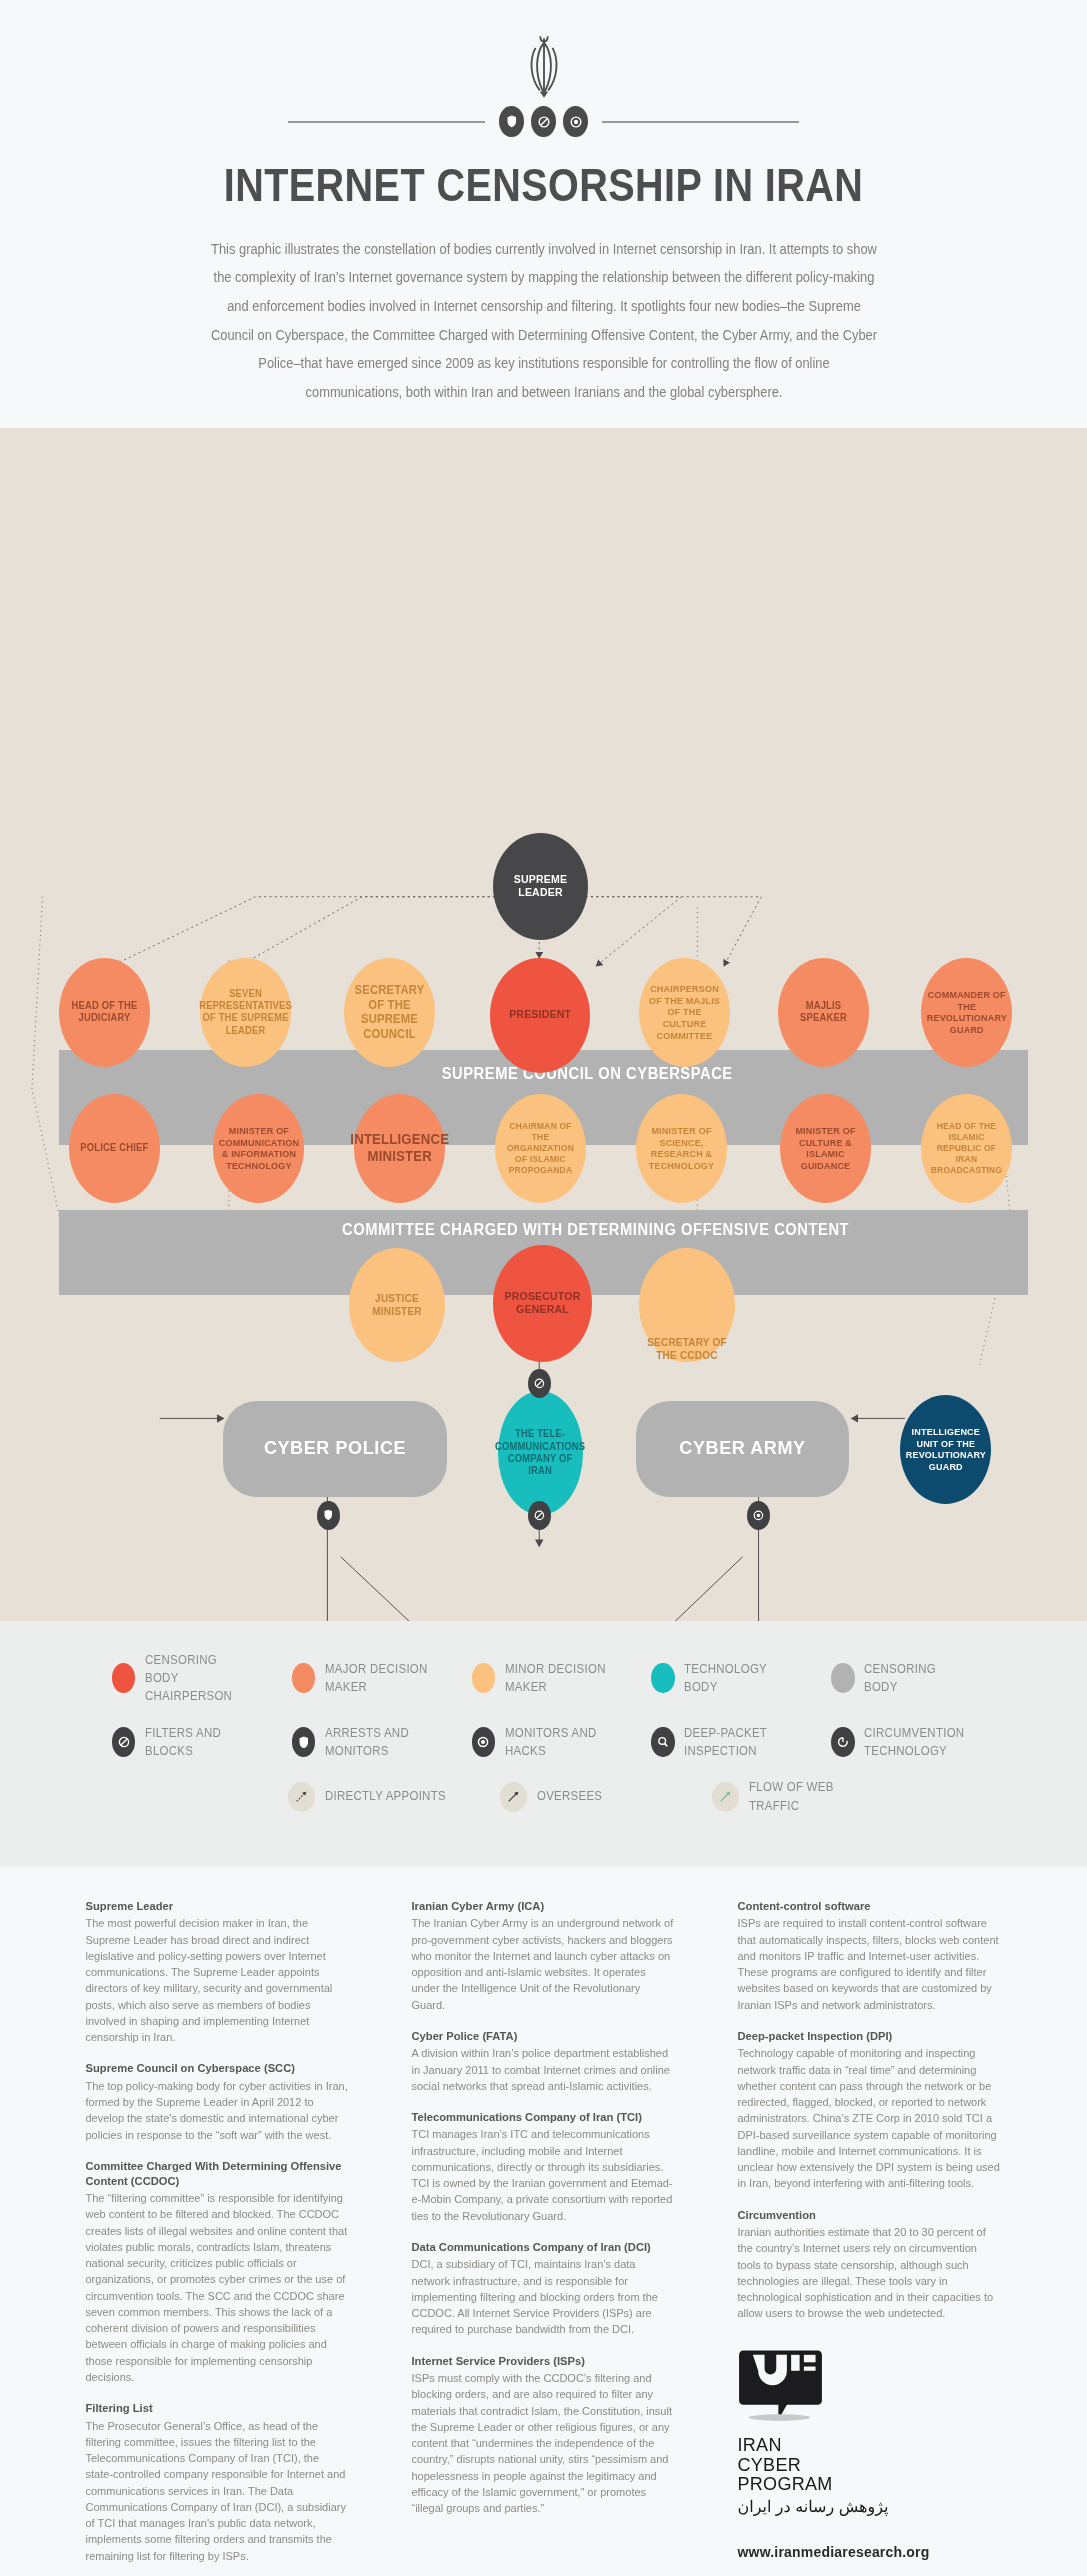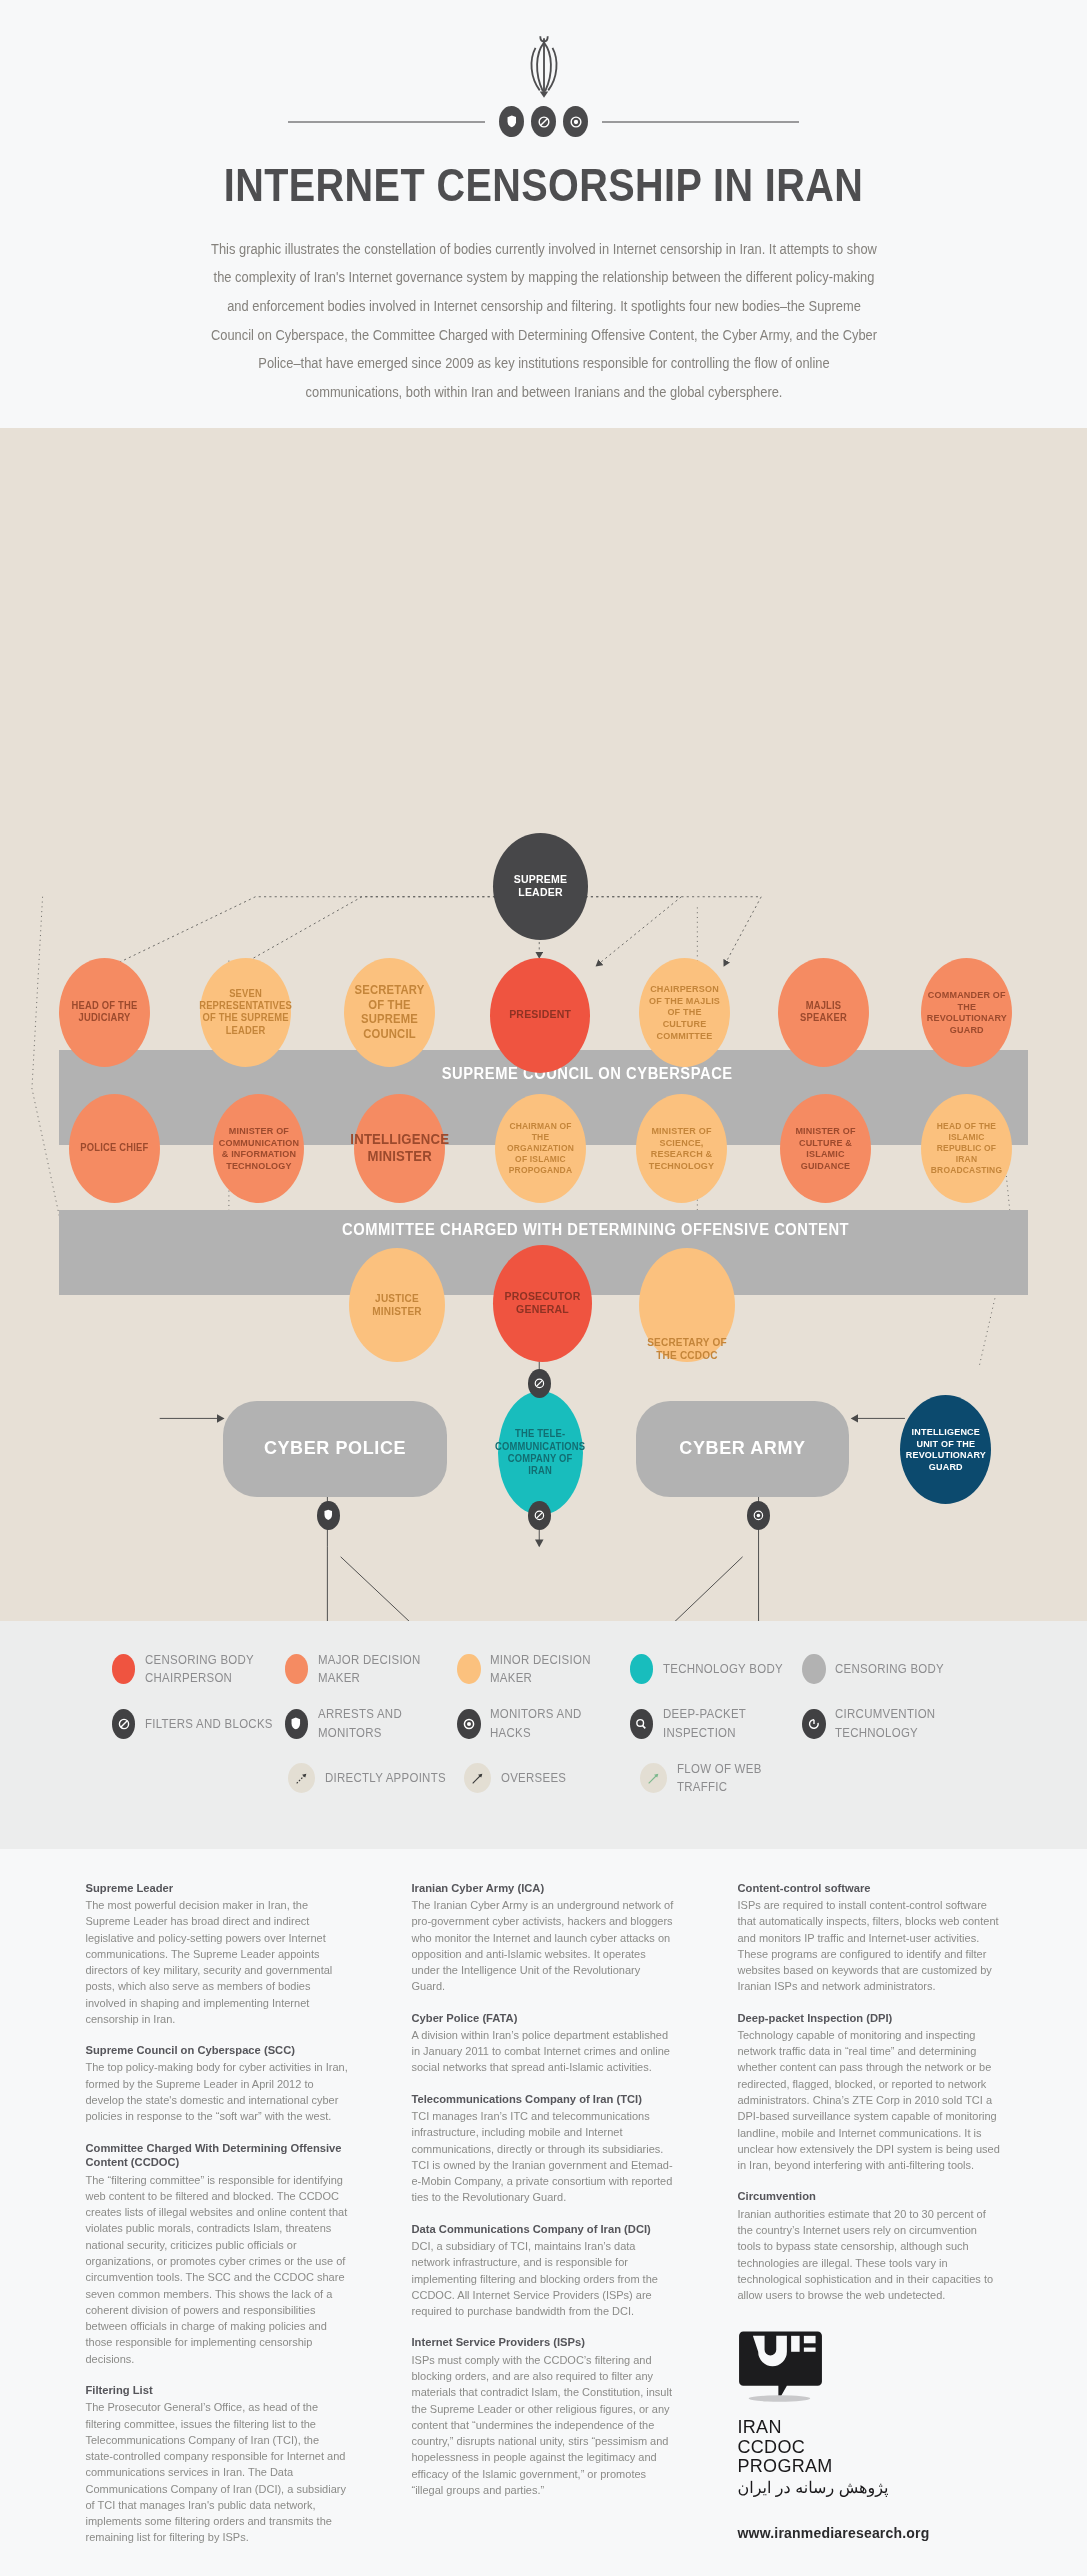--- a/index.html
+++ b/index.html
@@ -56,21 +56,21 @@
           display:flex; align-items:center; justify-content:center; font-weight:bold;
           font-family:"Liberation Sans Narrow","Liberation Sans", sans-serif;
           font-size:18px; letter-spacing:0.6px; }
 
   .edge-icon { position:absolute; width:23.4px; height:29px; border-radius:50%; background:#414143;
                display:flex; align-items:center; justify-content:center; z-index:7; }
 
   
   .legend { background:#eceded; padding: 30px 0 34px; }
   .legend-inner { width:863px; margin:0 auto; }
-  .legend-row { display:flex; margin-bottom:18px; }
+  .legend-row { display:flex; margin-bottom:18px;gap:36px; }
   .legend-item { width:176px; display:flex; align-items:center; gap:9.6px; }
   .legend-item.offset { margin-left:176px; }
   .legend-swatch { width:23.4px; height:30px; border-radius:50%; flex:0 0 auto; }
   .legend-icon { width:23.4px; height:30px; border-radius:50%; background:#414143; display:flex;
                  align-items:center; justify-content:center; flex:0 0 auto; }
   .legend-arrow { width:27px; height:30px; border-radius:50%; background:#e3ded3; display:flex;
                   align-items:center; justify-content:center; flex:0 0 auto; }
   .legend-label { font-family:"Liberation Sans Narrow","Liberation Sans", sans-serif;
                   font-size:12.2px; line-height:1.5; color:#8c8c8e; letter-spacing:0.3px;
                   transform:scaleX(0.94); transform-origin:left center; }
@@ -471,21 +471,21 @@
             <svg width="85" height="80" viewBox="0 0 160 150">
               <path d="M10 14 h140 a8 8 0 0 1 8 8 v86 a8 8 0 0 1 -8 8 h-58 l-16 28 v-28 h-66 a8 8 0 0 1 -8 -8 v-86 a8 8 0 0 1 8 -8 z" fill="#1c1c1e"></path>
               <path d="M28 22 h22 v26 a11 11 0 0 0 22 0 v-26 h20 v30 a27 27 0 0 1 -54 0 z" fill="#f7f8f9"></path>
               <rect x="100" y="22" width="16" height="30" fill="#f7f8f9"></rect>
               <rect x="124" y="22" width="22" height="14" fill="#f7f8f9"></rect>
               <rect x="124" y="44" width="22" height="8" fill="#f7f8f9"></rect>
               <ellipse cx="78" cy="140" rx="58" ry="6" fill="#c9c9cb"></ellipse>
             </svg>
             <div class="brand-text">
               <div class="bl">IRAN</div>
-              <div class="bl">CCDOC</div>
+              <div class="bl">CYBER</div>
               <div class="bl">PROGRAM</div>
               <div class="brand-fa">پژوهش رسانه در ایران</div>
             </div>
           </div>
           <div class="brand-url">www.iranmediaresearch.org</div>
         </div>
       </div>
 
     </div>
   </div>

